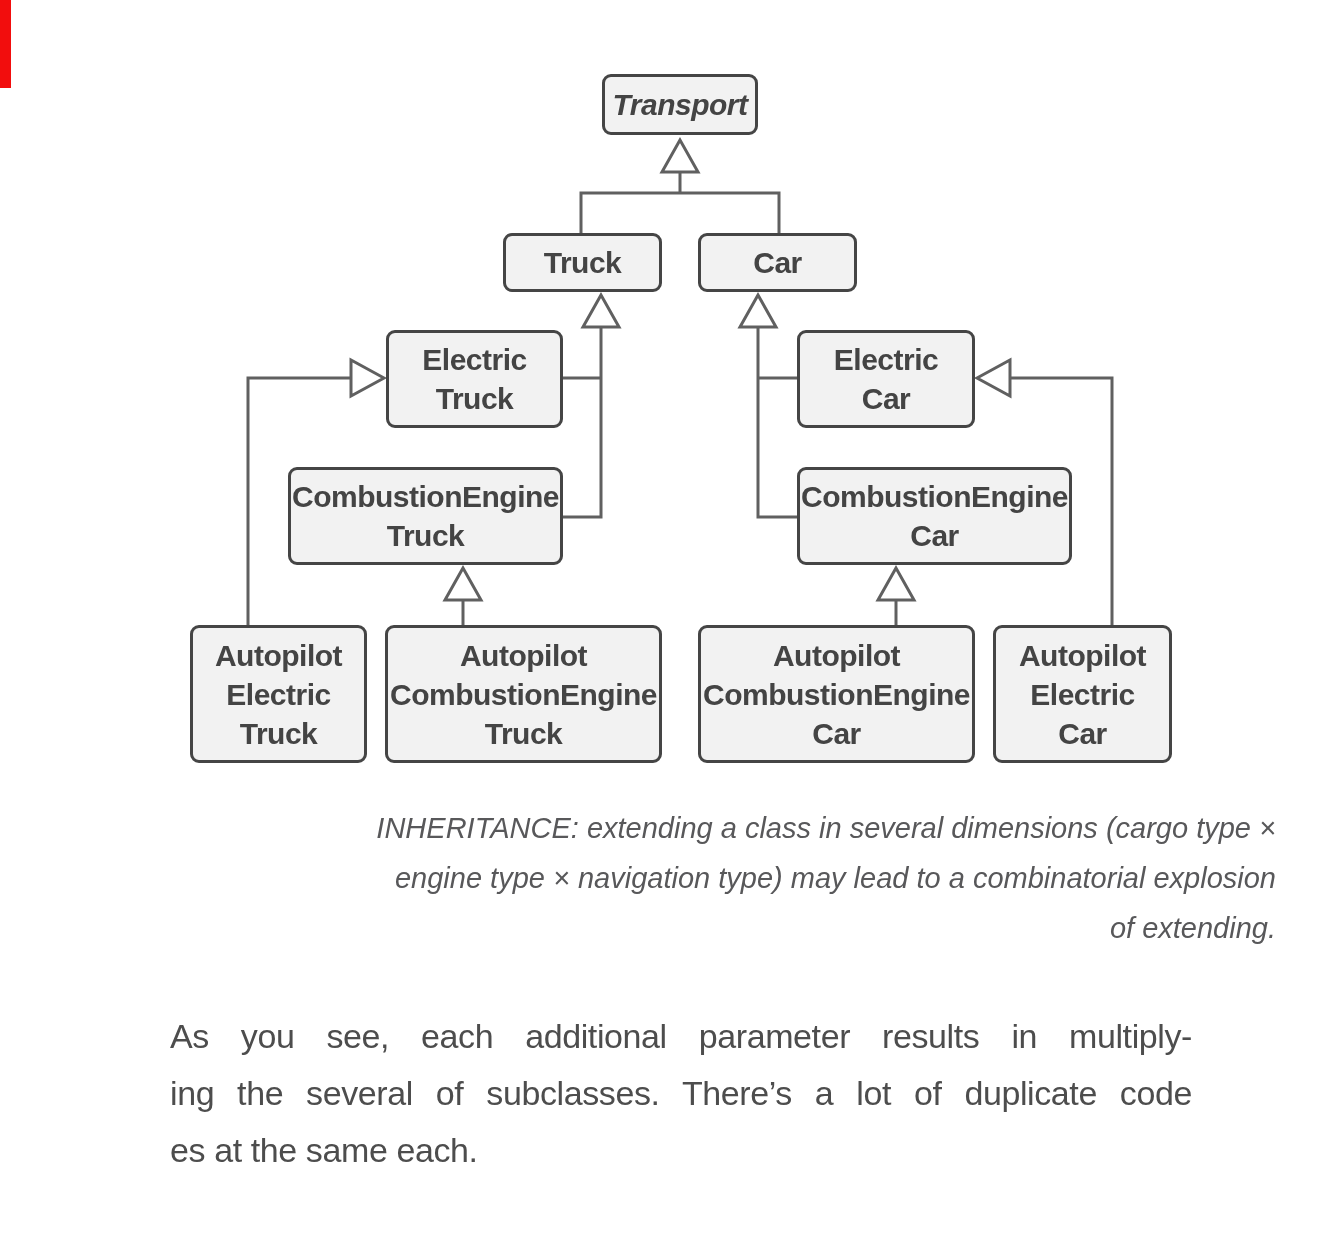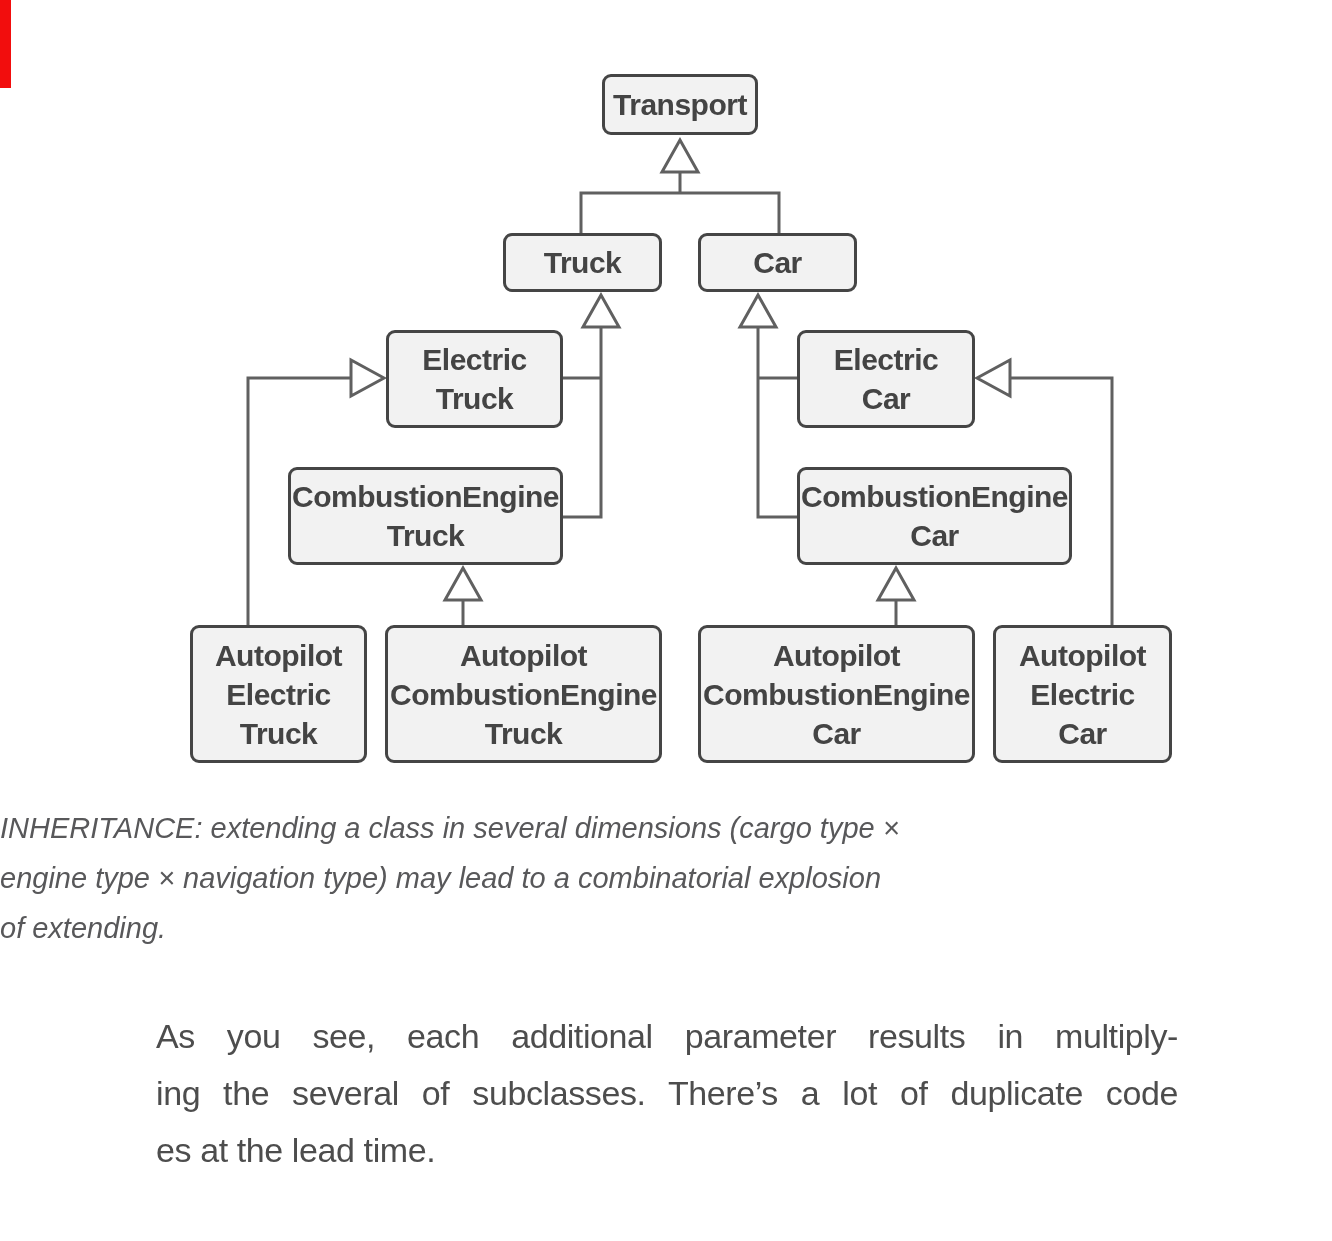--- a/index.html
+++ b/index.html
@@ -24,27 +24,27 @@
     display:flex;align-items:center;justify-content:center;
     text-align:center;
     font-weight:bold;
     font-size:30px;line-height:39px;
     letter-spacing:-0.5px;
     color:#444444;
     white-space:pre-line;
   }
   .caption{
     position:absolute;left:0;top:803px;width:1276px;
-    text-align:left;
+    text-align:right;
     font-style:italic;
     font-size:29px;line-height:50px;
     color:#58585a;
   }
   .bodytext{
-    position:absolute;left:156px;top:1008px;width:1022px;
+    position:absolute;left:170px;top:1008px;width:1022px;
     font-size:34px;line-height:57px;
     letter-spacing:-0.4px;
     color:#4d4d4d;
   }
   .bodytext .jline{text-align:justify;text-align-last:justify;}
   .bodytext .lline{text-align:left;}
 </style>
 </head>
 <body>
 
@@ -85,21 +85,21 @@
         <path d="M463,600 V625"></path>
         <polygon points="463,568 445,600 481,600" fill="#ffffff"></polygon>
       </g>
 
       <g stroke="#606060" stroke-width="3" fill="none">
         <path d="M896,600 V625"></path>
         <polygon points="896,568 878,600 914,600" fill="#ffffff"></polygon>
       </g>
     </svg>
 
-    <div class="node" style="left:602px;top:74px;width:156px;height:61px;">Transport</div>
+    <div class="node" style="left:602px;top:74px;width:156px;height:61px;font-style:italic;">Transport</div>
 
     <div class="node" style="left:503px;top:233px;width:159px;height:59px;">Truck</div>
 
     <div class="node" style="left:698px;top:233px;width:159px;height:59px;">Car</div>
 
     <div class="node" style="left:386px;top:330px;width:177px;height:98px;">Electric
 Truck</div>
 
     <div class="node" style="left:797px;top:330px;width:178px;height:98px;">Electric
 Car</div>
@@ -129,16 +129,16 @@
 
   <div class="caption">
     <div>INHERITANCE: extending a class in several dimensions (cargo type ×</div>
     <div>engine type × navigation type) may lead to a combinatorial explosion</div>
     <div>of extending.</div>
   </div>
 
   <div class="bodytext">
     <div class="jline">As you see, each additional parameter results in multiply-</div>
     <div class="jline">ing the several of subclasses. There’s a lot of duplicate code</div>
-    <div class="lline">es at the lead time.</div>
+    <div class="lline">es at the same each.</div>
   </div>
 
 </div>
 
 </body></html>

